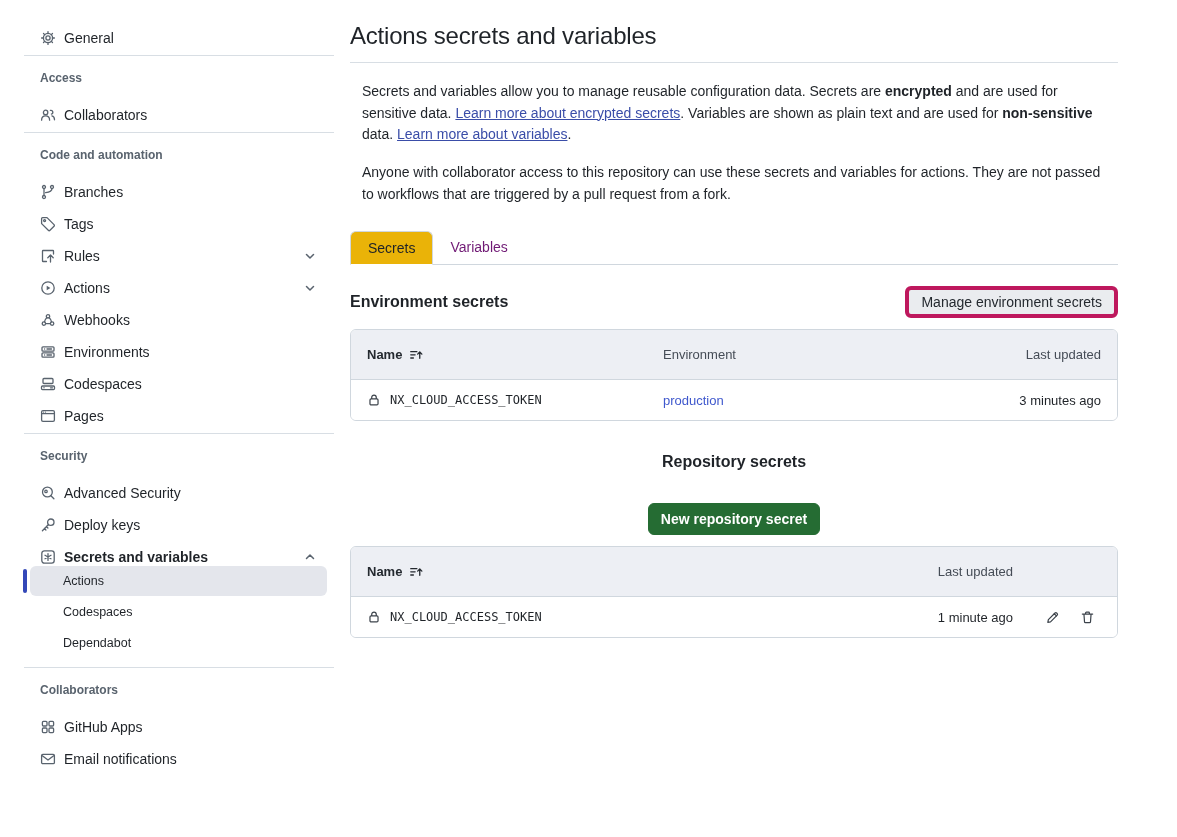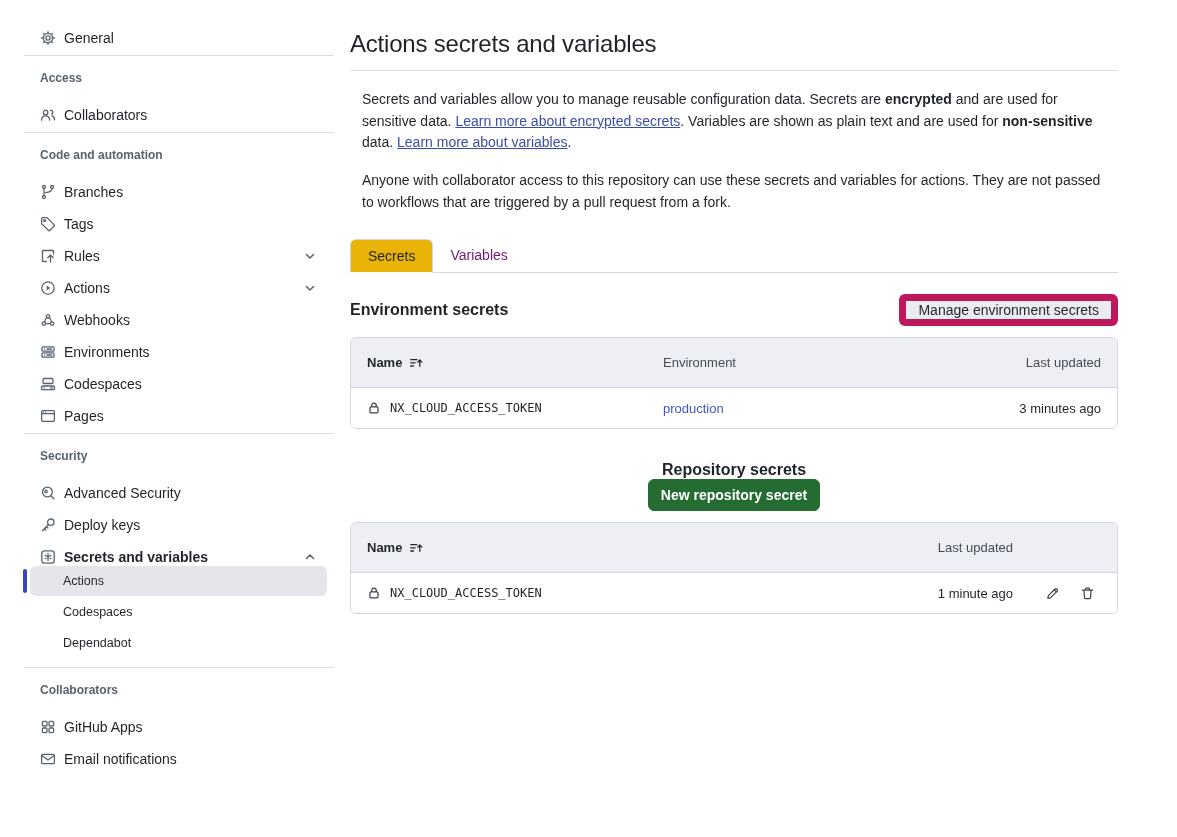--- a/index.html
+++ b/index.html
@@ -28,41 +28,41 @@
     display:flex; align-items:center; padding-left:33px; font-size:12.5px; cursor:pointer;
   }
   .side-sub.selected { background:#e4e6ec; }
   .side-sub.selected::before {
     content:""; position:absolute; left:-7px; top:3px; bottom:3px; width:4px;
     border-radius:2px; background:#3448b8;
   }
 
   
   .content { flex:1; padding:22px 59px 0 16px; }
-  .page-title { font-size:24px; font-weight:400; letter-spacing:-0.2px; margin:8px 0 12px; }
+  .page-title { font-size:24px; font-weight:400; letter-spacing:-0.2px; margin:0 0 12px; }
   .title-rule { border-bottom:1px solid #d8dee4; margin-bottom:18px; }
   .desc { font-size:14px; line-height:1.55; margin:0 12px 16px; }
   .desc strong { font-weight:700; }
   .inline-link { color:#3a4da8; text-decoration:underline; cursor:pointer; }
 
   .tabnav { display:flex; border-bottom:1px solid #d0d7de; margin-top:26px; }
   .tab { padding:8px 17px; font-size:14px; cursor:pointer; }
   .tab.active {
     border:1px solid #d0d7de; border-bottom:1px solid #ffffff;
     border-radius:6px 6px 0 0; margin-bottom:-1px; background:#eab308; color:#1f2328;
   }
   .tab.inactive { color:#701a75; }
 
-  .section-head { display:flex; justify-content:space-between; align-items:center; margin:21px 0 11px; }
+  .section-head { display:flex; justify-content:space-between; align-items:center; margin:21px 0 11px;gap:32px; }
   .section-head.mt-lg { margin-top:32px;flex-direction:column; }
   .section-head h2 { font-size:16px; font-weight:700; margin:0; }
 
   .btn { height:32px; padding:0 12px; font-size:14px; border-radius:6px; cursor:pointer;
          display:inline-flex; align-items:center; font-family:"Liberation Sans", sans-serif; }
-  .btn-secondary { font-weight:500; color:#24292f; background:#eaecef; border:7px solid #be185d; }
+  .btn-secondary { font-weight:500; color:#24292f; background:#eaecef; border:4px solid #be185d; }
   .btn-primary   { font-weight:600; color:#ffffff; background:#256c33; border:1px solid #256c33; }
 
   .table { border:1px solid #d0d7de; border-radius:6px; overflow:hidden; }
   .thead {
     display:flex; align-items:center; height:50px; background:#edeff4;
     border-bottom:1px solid #d0d7de; font-size:13px;
   }
   .th-name { font-weight:700; color:#24292f; display:flex; align-items:center; gap:7px; padding-left:16px; cursor:pointer; }
   .th-plain { color:#454c56; }
   .trow { display:flex; align-items:center; height:40px; background:#ffffff; font-size:13px; }

